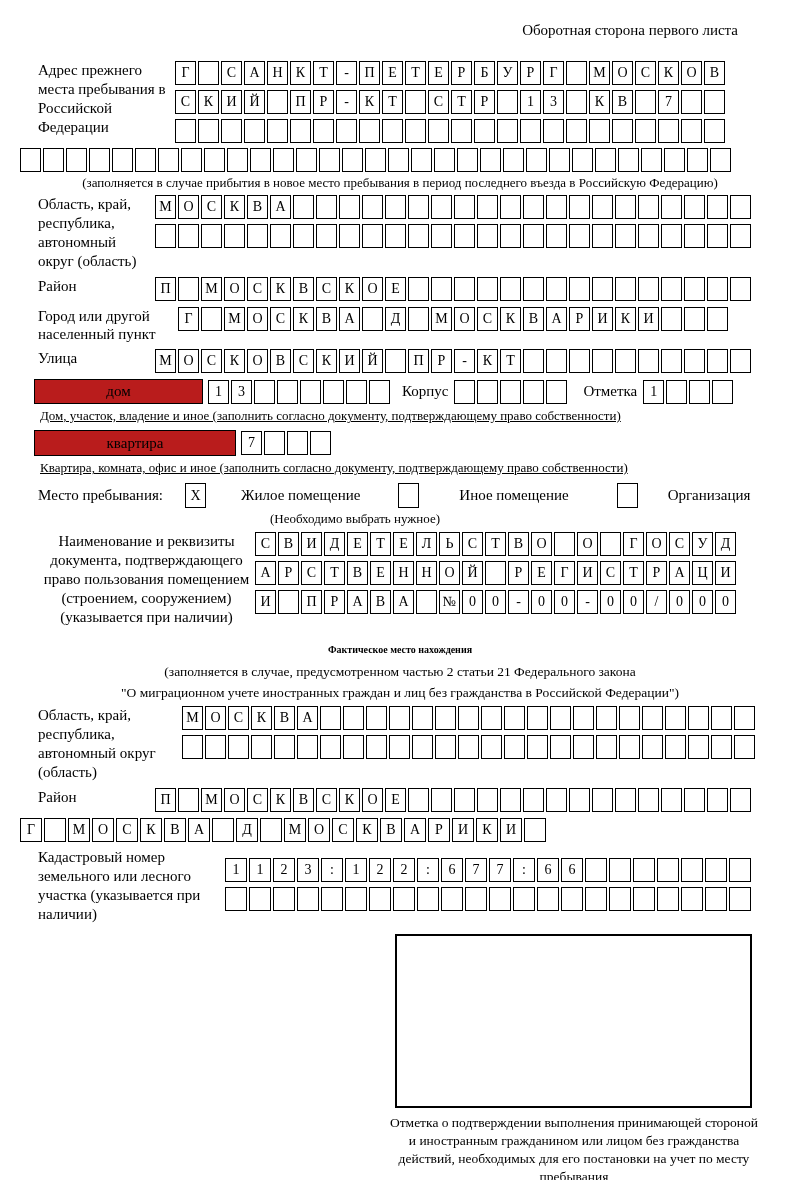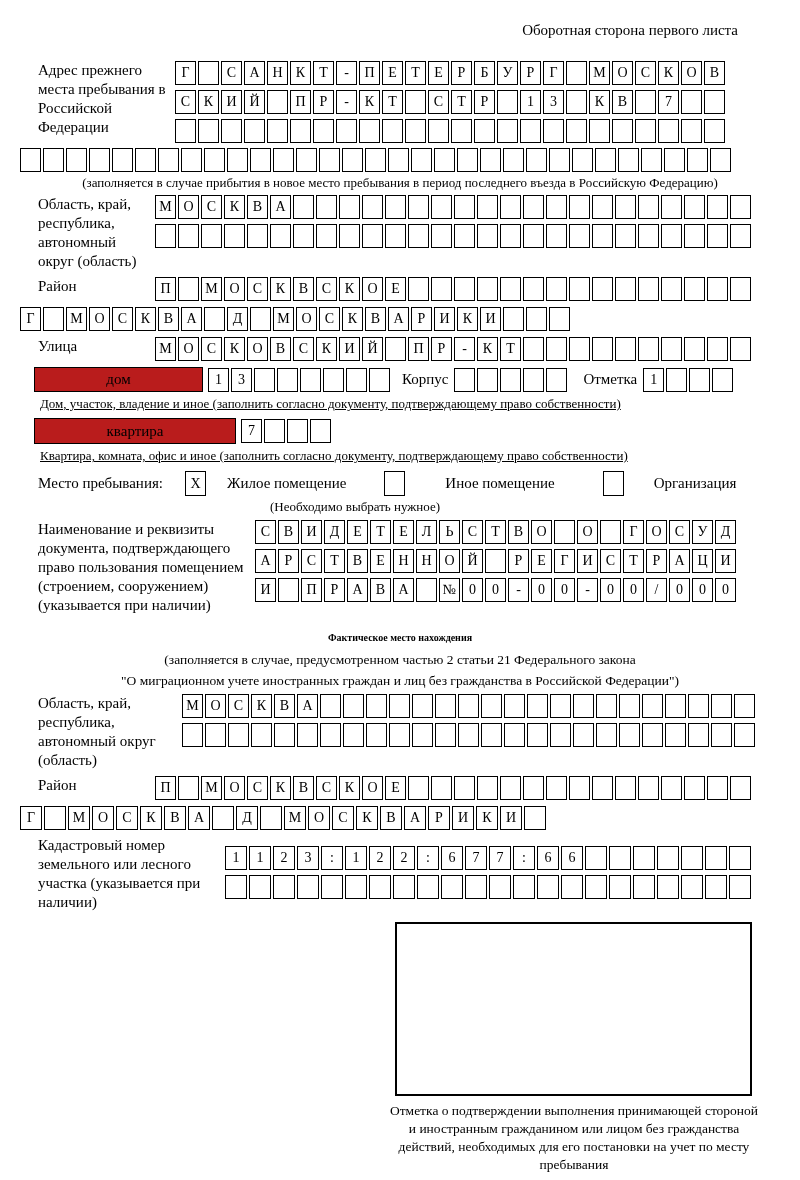--- a/index.html
+++ b/index.html
@@ -262,20 +262,21 @@
         <span class="cell"></span>
         <span class="cell"></span>
         <span class="cell"></span>
         <span class="cell"></span>
         <span class="cell"></span>
         <span class="cell"></span>
       </div>
   </div>
 
   <div class="field">
+    <div class="flabel" style="width:140px;line-height:18px;">Город или другой населенный пункт</div>
     <div class="cells">
         <span class="cell">Г</span>
         <span class="cell"></span>
         <span class="cell">М</span>
         <span class="cell">О</span>
         <span class="cell">С</span>
         <span class="cell">К</span>
         <span class="cell">В</span>
         <span class="cell">А</span>
         <span class="cell"></span>
@@ -366,30 +367,30 @@
         <span class="cell"></span>
         <span class="cell"></span>
         <span class="cell"></span>
       </div>
   </div>
   <div class="caption left">Квартира, комната, офис и иное (заполнить согласно документу, подтверждающему право собственности)</div>
 
   <div class="stay-row">
     <span>Место пребывания:</span>
     <span class="opt-box" style="margin-left:10px;">X</span>
-    <span style="margin-left:9px;">Жилое помещение</span>
+    <span style="margin-left:23px;">Жилое помещение</span>
     <span class="opt-box" style="margin-left:26px;"></span>
     <span style="margin-left:28px;">Иное помещение</span>
     <span class="opt-box" style="margin-left:36px;"></span>
     <span style="margin-left:18px;">Организация</span>
   </div>
   <div class="choose-note">(Необходимо выбрать нужное)</div>
 
   <div class="field" style="margin-top:5px;">
-    <div class="flabel" style="width:217px;">Наименование и реквизиты документа, подтверждающего право пользования помещением (строением, сооружением) (указывается при наличии)</div>
+    <div class="flabel" style="width:217px;text-align:center;">Наименование и реквизиты документа, подтверждающего право пользования помещением (строением, сооружением) (указывается при наличии)</div>
     <div class="rows">
       <div class="cells">
           <span class="cell">С</span>
           <span class="cell">В</span>
           <span class="cell">И</span>
           <span class="cell">Д</span>
           <span class="cell">Е</span>
           <span class="cell">Т</span>
           <span class="cell">Е</span>
           <span class="cell">Л</span>

